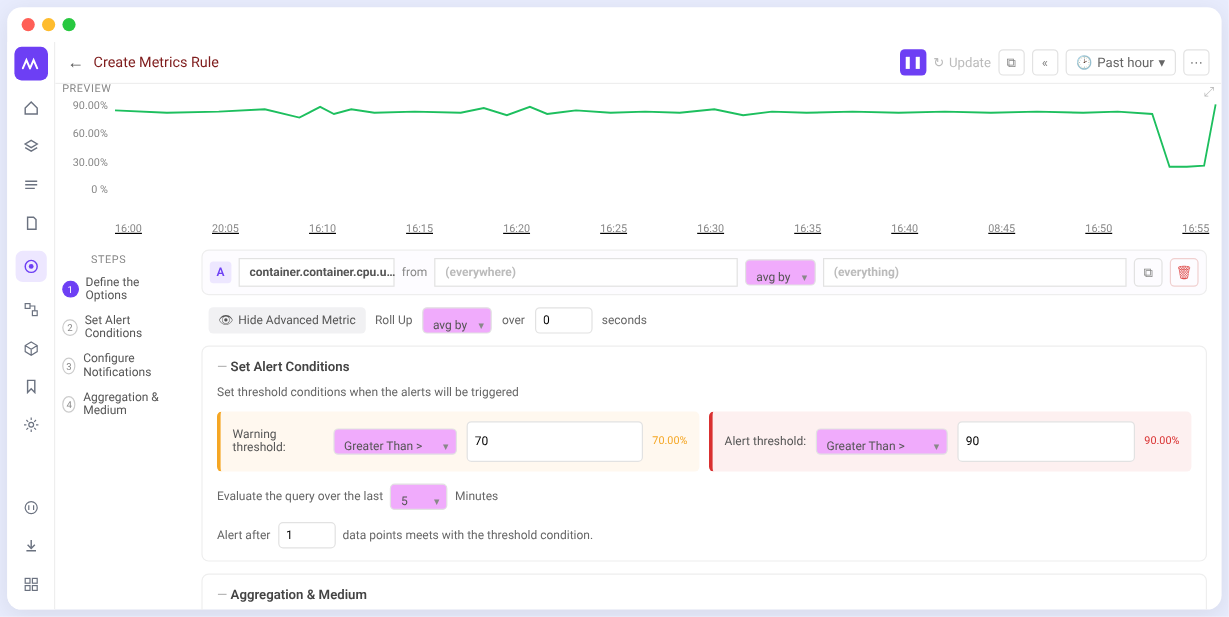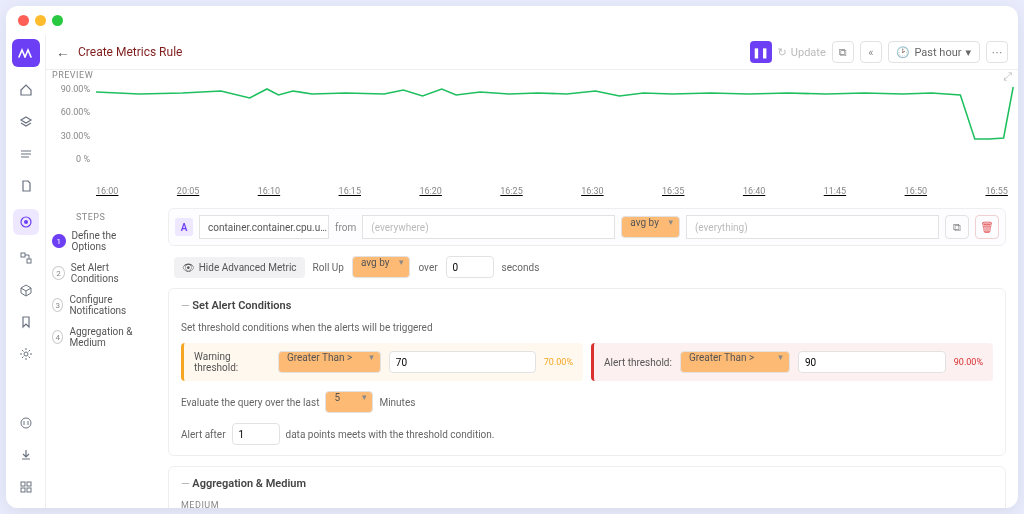--- a/index.html
+++ b/index.html
@@ -36,41 +36,41 @@
   .line-svg { width:100%; height:80px; }
   .body { display:flex; flex:1; }
   .steps { width:110px; padding:10px 6px; }
   .steps-title { font-size:9px; color:#888; letter-spacing:.5px; margin-bottom:8px;margin-left:24px; }
   .step { display:flex; align-items:center; gap:6px; font-size:10px; color:#555; margin-bottom:10px; }
   .step-num { width:14px; height:14px; border:1px solid #ccc; border-radius:50%; display:flex; align-items:center; justify-content:center; font-size:8px; color:#888; }
   .step.active .step-num { background:#6d3ff4; border-color:#6d3ff4; color:#fff; }
   .panel { flex:1; padding:6px 12px 12px; display:flex; flex-direction:column; gap:10px; }
   .metric-row { display:flex; align-items:center; gap:6px; background:#fdfcff; border:1px solid #eee; border-radius:6px; padding:6px; }
   .badge-a { width:18px; height:18px; background:#ede7ff; color:#6d3ff4; font-size:10px; font-weight:600; display:flex; align-items:center; justify-content:center; border-radius:3px; }
-  .field { border:1px solid #e2e2e2; border-radius:0; height:24px; padding:0 8px; font-size:10px; color:#555; display:flex; align-items:center; background:#fff; }
+  .field { border:1px solid #e2e2e2; border-radius:0; height:24px; padding:0 8px; font-size:10px; color:#555; display:flex; align-items:center; background:#fff;font-weight:bold; }
   .field.lg { width:130px; }
   .field.flex { flex:1; color:#bbb; }
   .placeholder { color:#bbb; }
   .del { width:24px; height:24px; border:1px solid #f0d0d0; border-radius:4px; display:flex; align-items:center; justify-content:center; color:#e05353; font-size:11px; }
   .copy { width:24px; height:24px; border:1px solid #e2e2e2; border-radius:4px; display:flex; align-items:center; justify-content:center; color:#888; font-size:11px; }
   .adv-row { display:flex; align-items:center; gap:8px; font-size:10px; color:#666; padding-left:6px; }
   .adv-btn { background:#f1f1f3; border:none; border-radius:4px; padding:5px 8px; font-size:10px; color:#555; display:flex; align-items:center; gap:4px; }
-  .sel { border:1px solid #e2e2e2; border-radius:4px; height:22px; padding:0 20px 0 8px; font-size:10px; background:#fdba74; color:#555; position:relative; display:flex; align-items:flex-start; }
+  .sel { border:1px solid #e2e2e2; border-radius:4px; height:22px; padding:0 20px 0 8px; font-size:10px; background:#f0abfc; color:#555; position:relative; display:flex; align-items:flex-end; }
   .sel::after { content:"▾"; position:absolute; right:6px; font-size:9px; color:#888; }
   .num-input { border:1px solid #e2e2e2; border-radius:4px; height:22px; width:48px; padding:0 6px; font-size:10px; }
   .section { border:1px solid #eee; border-radius:6px; padding:10px 12px; }
   .sec-head { font-size:11px; font-weight:600; color:#444; margin-bottom:10px; }
   .sec-head::before { content:"— "; color:#aaa; font-weight:400; }
   .sub { font-size:10px; color:#666; margin-bottom:10px; }
   .thresh-row { display:flex; gap:8px; }
   .thresh { flex:1; display:flex; align-items:center; gap:8px; padding:8px 10px; border-radius:4px; border-left:3px solid; }
   .thresh.warn { background:#fff8ef; border-color:#f5a623; }
   .thresh.alert { background:#fdf0f0; border-color:#d93030; }
   .thresh-label { font-size:10px; color:#555; }
-  .thresh input { border:1px solid #e2e2e2; border-radius:4px; height:22px; flex:1; padding:0 6px; font-size:10px; }
+  .thresh input { border:1px solid #e2e2e2; border-radius:4px; height:34px; flex:1; padding:0 6px; font-size:10px; }
   .pct { font-size:9px; }
   .pct.warn { color:#f5a623; }
   .pct.alert { color:#d93030; }
   .eval-row { display:flex; align-items:center; gap:6px; font-size:10px; color:#666; margin-top:10px; }
   .medium-title { font-size:9px; color:#888; letter-spacing:.5px; margin:4px 0 8px; }
   svg { display:block; }
 </style>
 </head>
 <body>
 
@@ -193,21 +193,21 @@
           <div class="xaxis">
             <span>16:00</span>
               <span>20:05</span>
               <span>16:10</span>
             <span>16:15</span>
               <span>16:20</span>
               <span>16:25</span>
             <span>16:30</span>
               <span>16:35</span>
               <span>16:40</span>
-            <span>11:45</span>
+            <span>08:45</span>
               <span>16:50</span>
               <span>16:55</span>
           </div>
         </div>
 
         <div class="body">
           <div class="steps">
             <div class="steps-title">STEPS</div>
             <div class="step active">
                 <span class="step-num">1</span>

